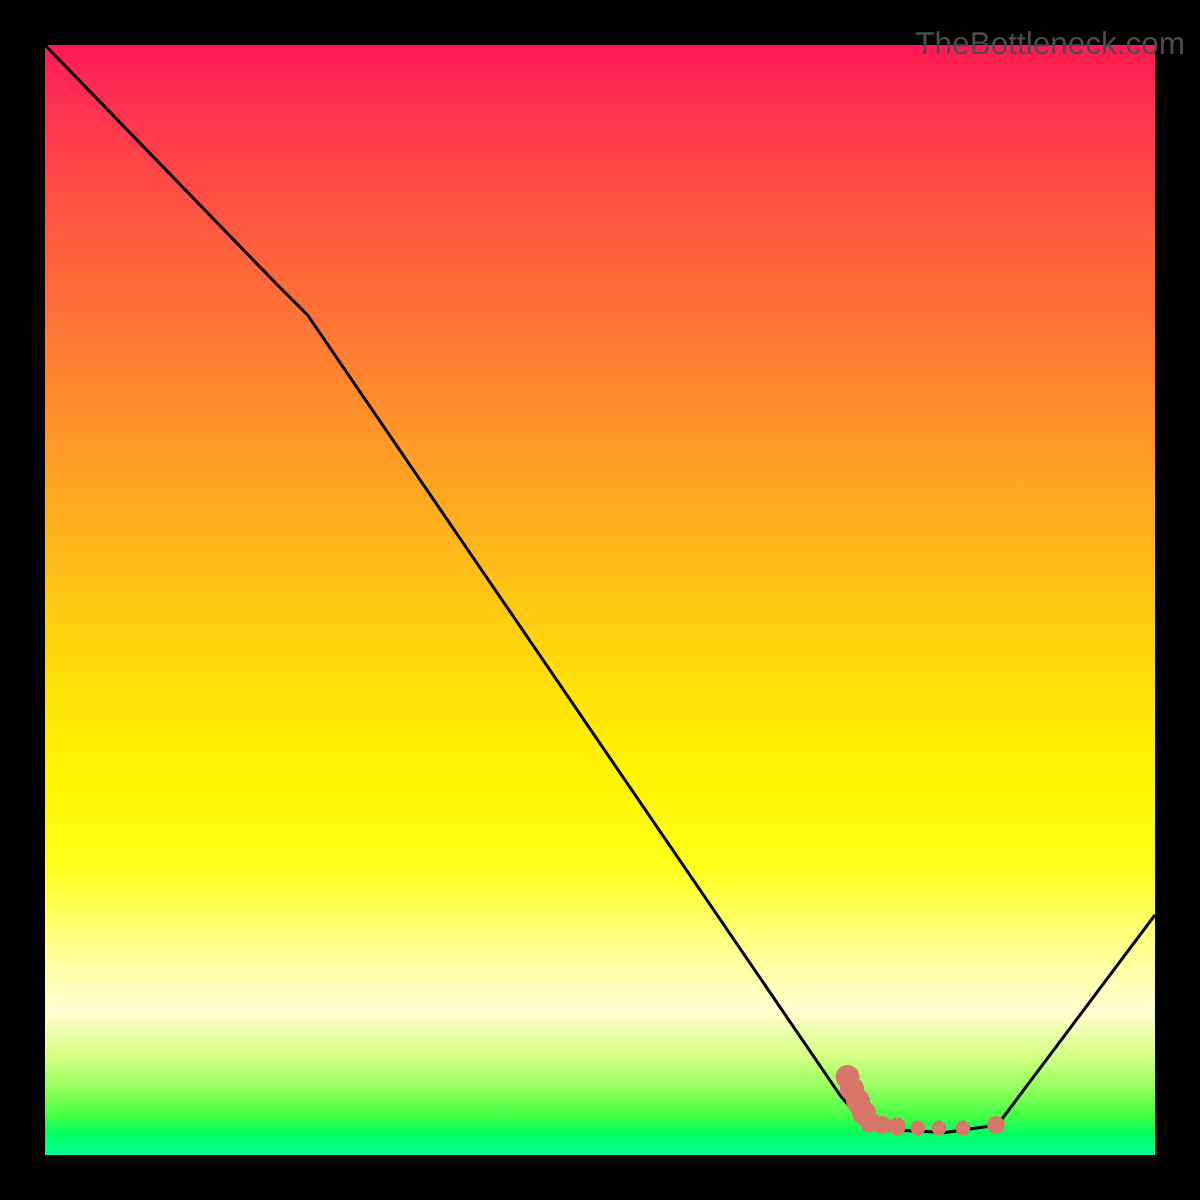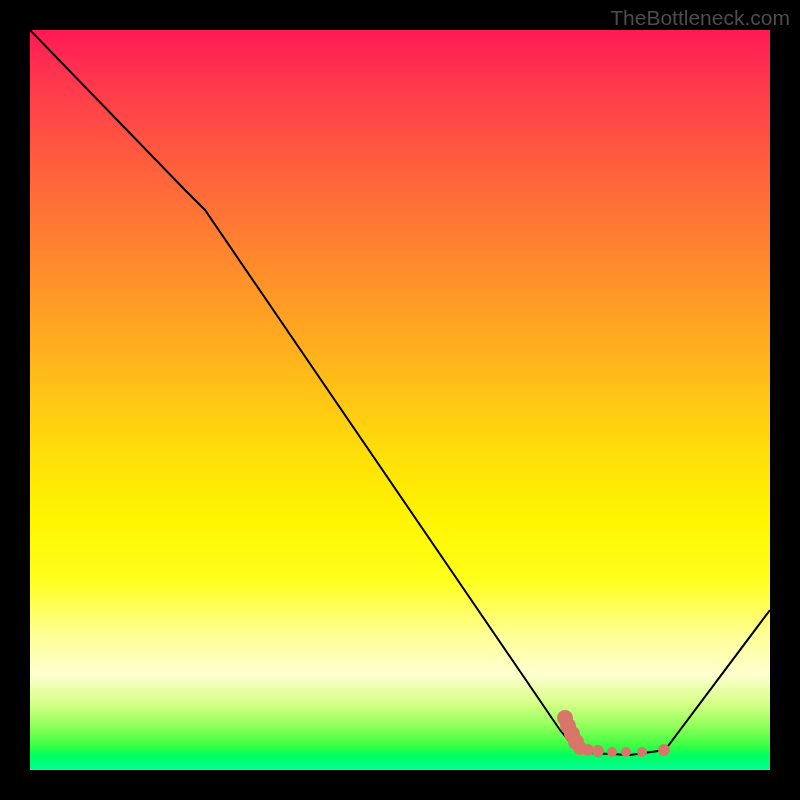--- a/index.html
+++ b/index.html
@@ -6,21 +6,21 @@
     margin: 0;
     padding: 0;
     width: 800px;
     height: 800px;
     background: black;
     font-family: Arial, sans-serif;
     position: relative;
   }
   .watermark {
     position: absolute;
-    top: 6px;
+    top: 18px;
     right: 10px;
     color: #4d4d4d;
     font-size: 21px;
     font-weight: normal;
     z-index: 10;
   }
   .plot-area {
     position: absolute;
     left: 30px;
     top: 30px;

